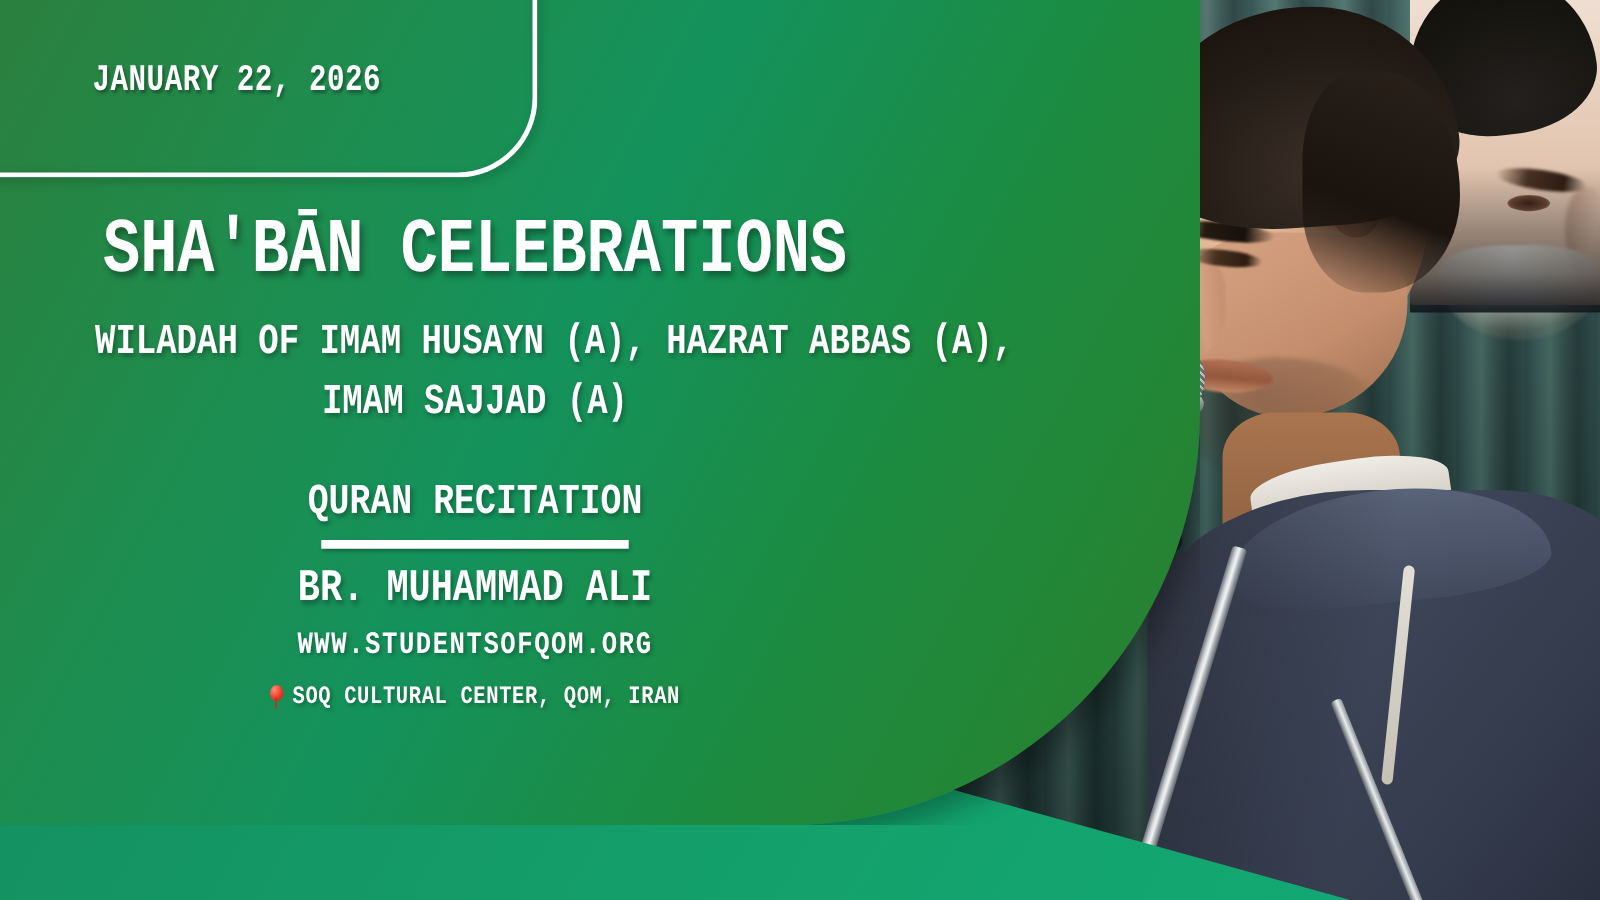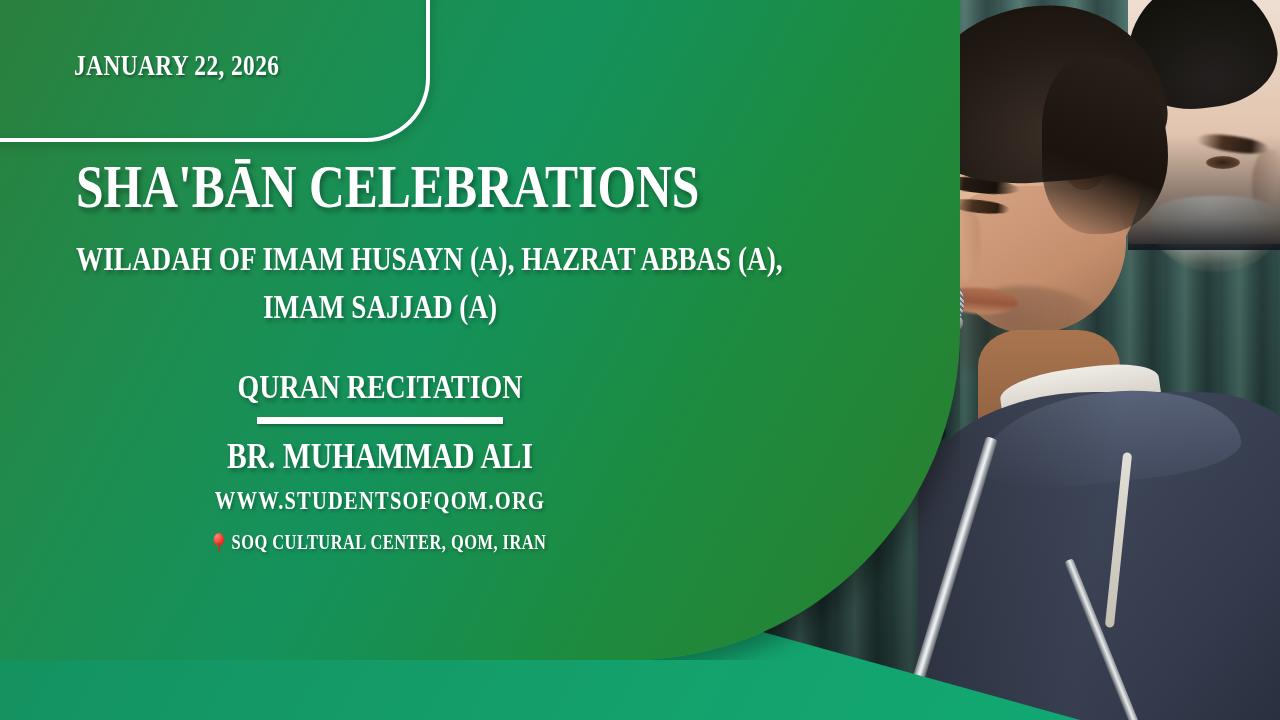--- a/index.html
+++ b/index.html
@@ -5,21 +5,21 @@
   html, body {
     margin: 0;
     padding: 0;
     background: #000;
   }
   #poster {
     position: relative;
     width: 1280px;
     height: 720px;
     overflow: hidden;
-    font-family: Liberation Serif, serif;
+    font-family: Liberation Mono, monospace;
     background: #0d1418;
   }
 
   
   .photo {
     position: absolute;
     inset: 0;
     overflow: hidden;
   }
   
@@ -330,21 +330,21 @@
     letter-spacing: 0.5px;
     transform: scaleX(0.78);
     transform-origin: left center;
     white-space: nowrap;
     text-shadow: 2px 2px 3px rgba(0,0,0,0.35);
   }
 
   
   .content {
     position: absolute;
-    left: 0; top: 155px;
+    left: 0; top: 170px;
     width: 760px;
     text-align: center;
     color: #fff;
   }
   .title {
     font-size: 62px;
     font-weight: 700;
     letter-spacing: 0px;
     line-height: 1.0;
     transform: scaleX(0.8);

